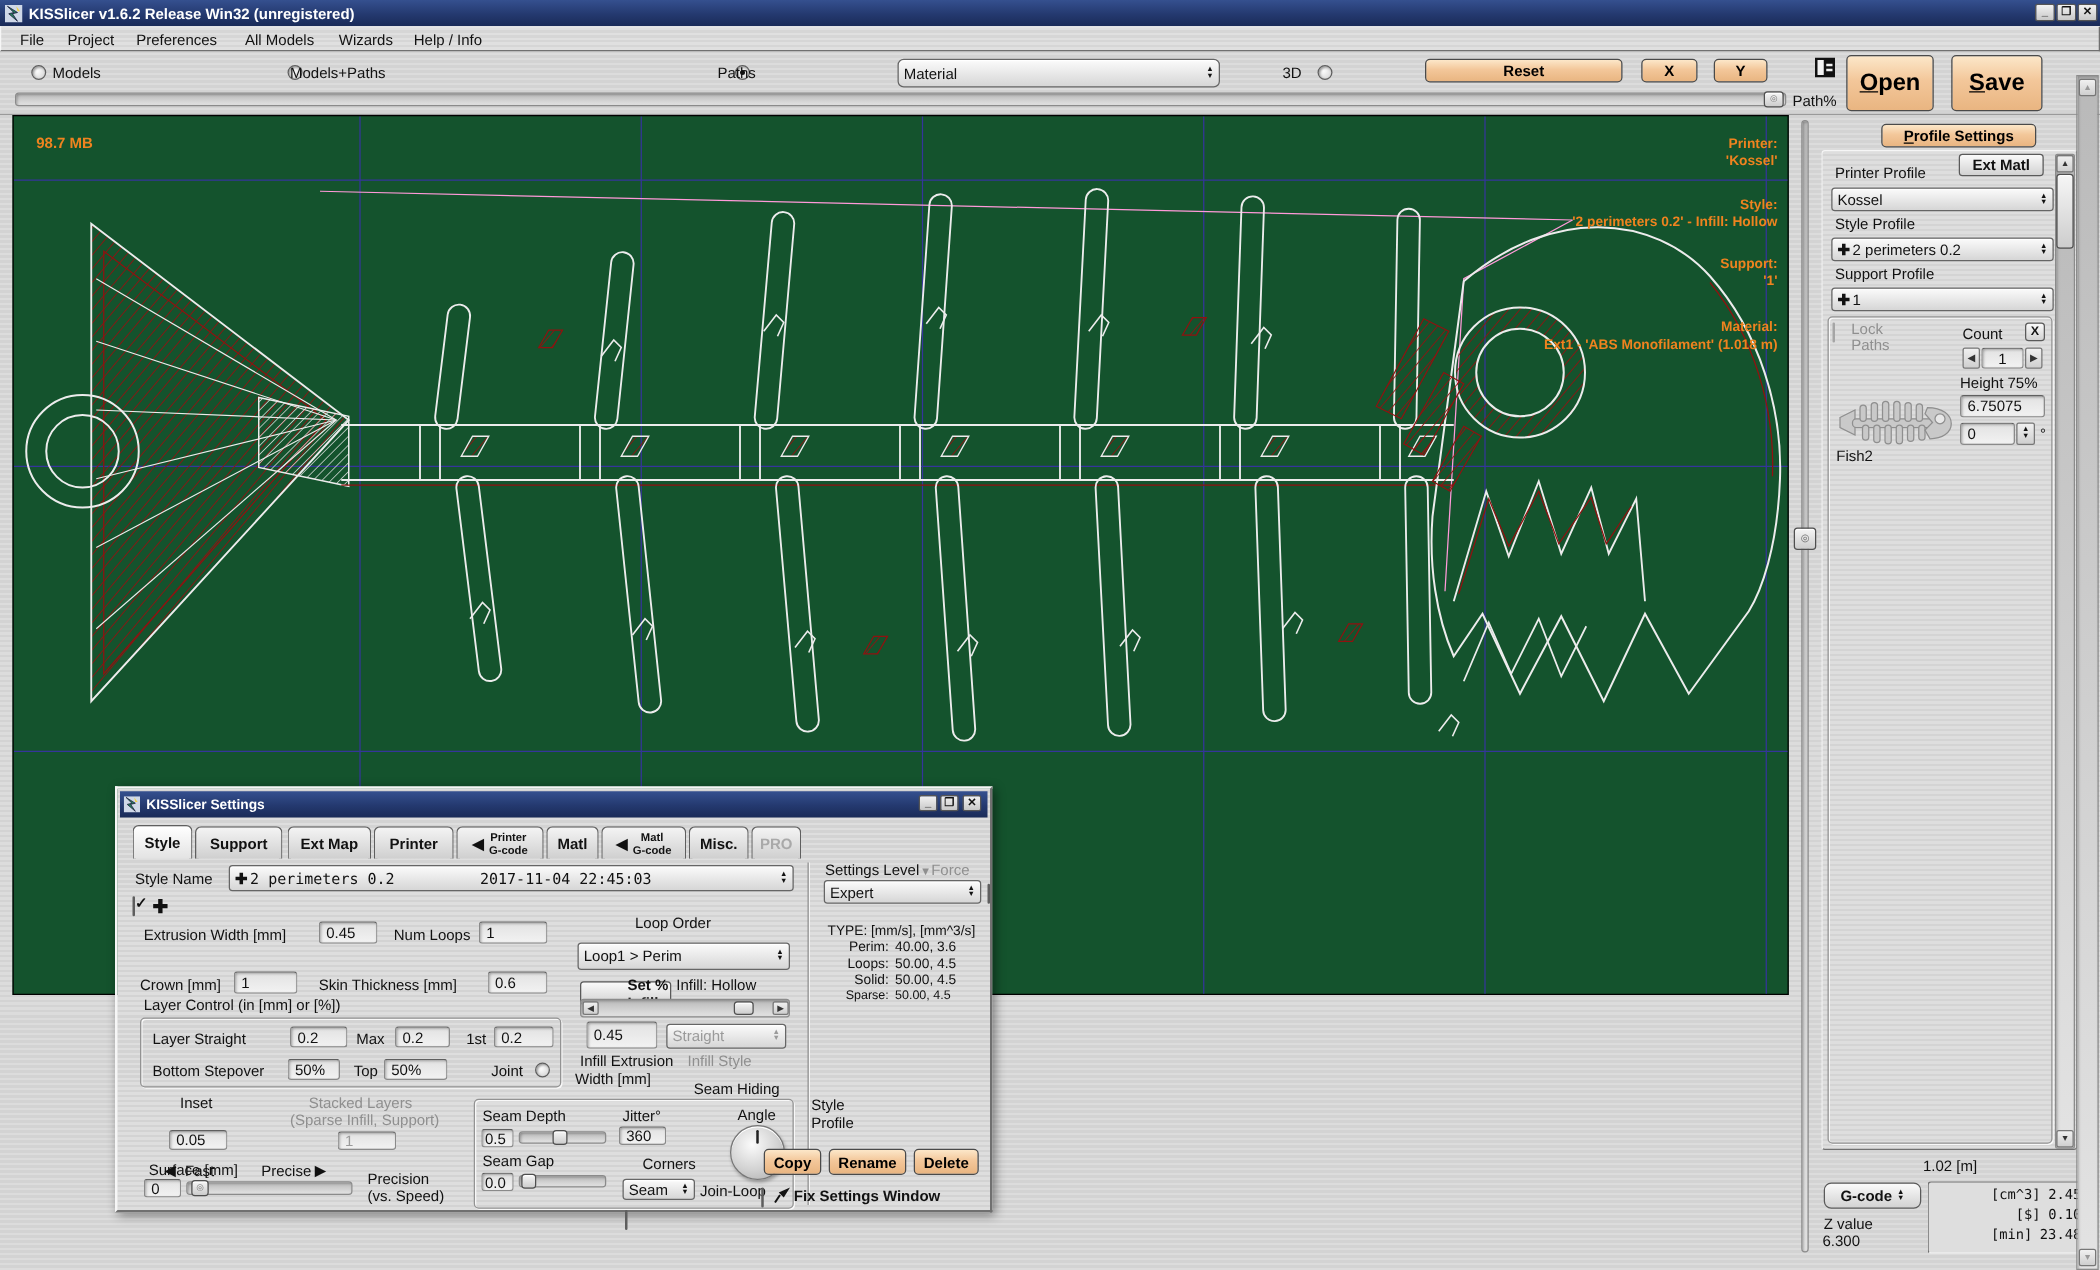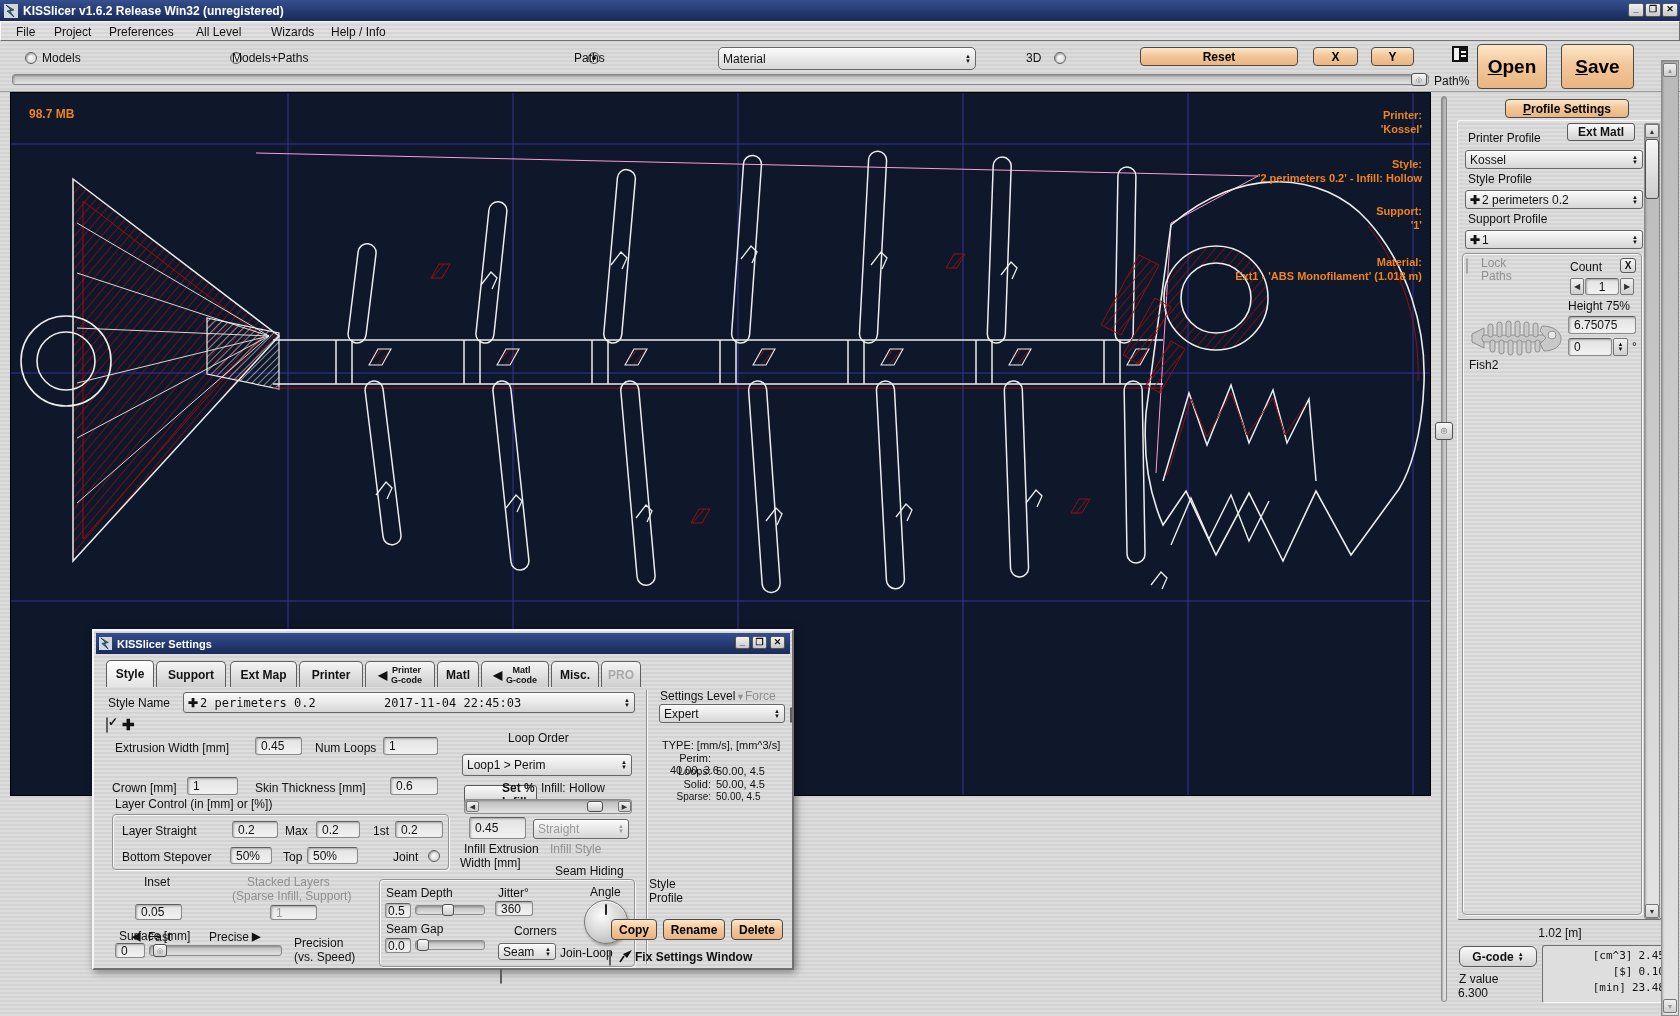--- a/index.html
+++ b/index.html
@@ -81,21 +81,21 @@
   <span style="font-size:12px;">KISSlicer v1.6.2 Release Win32 (unregistered)</span>
   <span class="abs winbtn" style="left:1628px;top:3px;">_</span>
   <span class="abs winbtn" style="left:1645px;top:3px;">❒</span>
   <span class="abs winbtn" style="left:1662px;top:3px;">✕</span>
 </div>
 
 <div class="abs raised" style="left:0;top:21px;width:1680px;height:20px;background:repeating-linear-gradient(0deg,#e0e0e0 0 2px,#d6d6d6 2px 4px);">
   <span class="abs lbl" style="left:15px;top:3px;">File</span>
   <span class="abs lbl" style="left:53px;top:3px;">Project</span>
   <span class="abs lbl" style="left:108px;top:3px;">Preferences</span>
-  <span class="abs lbl" style="left:195px;top:3px;">All Level</span>
+  <span class="abs lbl" style="left:195px;top:3px;">All Models</span>
   <span class="abs lbl" style="left:270px;top:3px;">Wizards</span>
   <span class="abs lbl" style="left:330px;top:3px;">Help / Info</span>
 </div>
 
 <div class="abs" style="left:0;top:41px;width:1680px;height:51px;border-bottom:1px solid #9a9a9a;">
   <span class="abs radio" style="left:25px;top:11px;"></span>
   <span class="abs lbl" style="left:42px;top:10px;">Models</span>
   <span class="abs radio" style="left:215px;top:11px;"></span>
   <span class="abs lbl" style="left:232px;top:10px;">Models+Paths</span>
   <span class="abs radio on" style="left:557px;top:11px;"></span>
@@ -136,21 +136,21 @@
   <span class="abs lbl" style="left:1434px;top:33px;">Path%</span>
 
   <div class="abs btn-tan" style="left:1477px;top:3px;width:70px;height:45px;font-size:19px;">
     <span><u>O</u><span>pen</span></span>
   </div>
   <div class="abs btn-tan" style="left:1561px;top:3px;width:73px;height:45px;font-size:19px;">
     <span><u>S</u><span>ave</span></span>
   </div>
 </div>
 
-<div class="abs" style="left:10px;top:92px;width:1421px;height:704px;background:#0f172a;border:1px solid #000;overflow:hidden;">
+<div class="abs" style="left:10px;top:92px;width:1421px;height:704px;background:#14532d;border:1px solid #000;overflow:hidden;">
   <svg width="1421" height="916" viewBox="0 0 1421 916">
     <defs>
       <pattern id="rh" patternUnits="userSpaceOnUse" width="7" height="7" patternTransform="rotate(40)">
         <line x1="0" y1="0" x2="0" y2="7" stroke="#8f1210" stroke-width="1.4"></line>
       </pattern>
       <pattern id="wh" patternUnits="userSpaceOnUse" width="5" height="5" patternTransform="rotate(45)">
         <line x1="0" y1="0" x2="0" y2="5" stroke="#e8e8e8" stroke-width="1.1"></line>
       </pattern>
     </defs>
 
@@ -613,21 +613,21 @@
   </div>
   <span class="abs lbl" style="left:370px;top:211px;">Infill Extrusion</span>
   <span class="abs lbl gray" style="left:456px;top:211px;">Infill Style</span>
   <span class="abs lbl" style="left:366px;top:225px;">Width [mm]</span>
 
   
   <div class="abs groove-v" style="left:552px;top:59px;width:2px;height:274px;"></div>
 
   
   <span class="abs lbl" style="left:568px;top:108px;font-size:11px;">TYPE: [mm/s], [mm^3/s]</span>
-  <div class="abs" style="left:571px;top:121px;font-size:11px;display:flex;flex-direction:column;">
+  <div class="abs" style="left:571px;top:121px;font-size:11px;display:flex;">
     <span style="width:46px;text-align:right;">Perim:</span>
       <span style="margin-left:5px;">40.00,  3.6</span>
   </div>
   <div class="abs" style="left:571px;top:134px;font-size:11px;display:flex;">
     <span style="width:46px;text-align:right;">Loops:</span>
       <span style="margin-left:5px;">50.00,  4.5</span>
   </div>
   <div class="abs" style="left:571px;top:147px;font-size:11px;display:flex;">
     <span style="width:46px;text-align:right;">Solid:</span>
       <span style="margin-left:5px;">50.00,  4.5</span>

